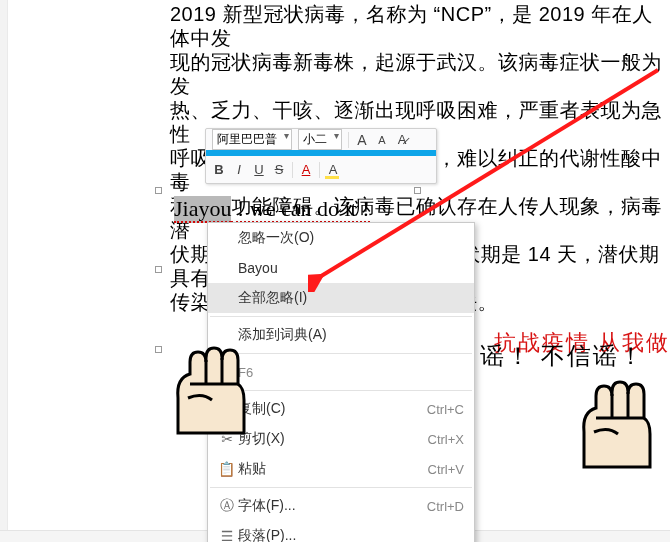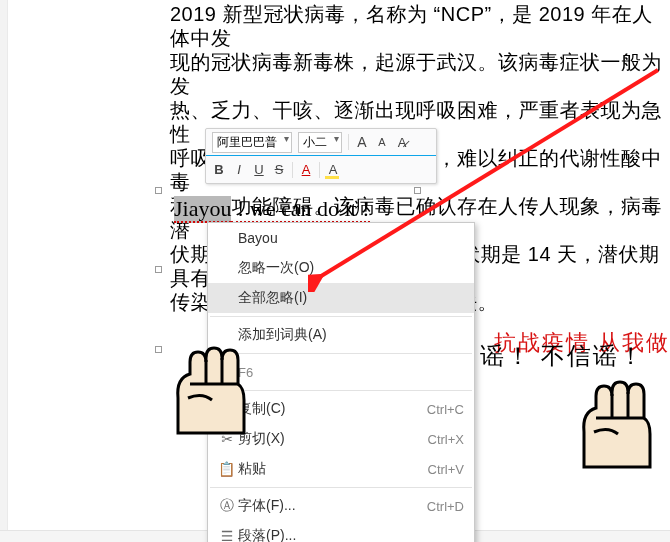--- a/index.html
+++ b/index.html
@@ -9,21 +9,21 @@
   
   .page-edge-left { position: absolute; left: 0; top: 0; width: 8px; height: 542px; background: #f3f3f3; border-right: 1px solid #eaeaea;}
   .page-edge-bottom { position:absolute; left:0; bottom:0; height:12px; width:670px; background:#f5f5f5; border-top:1px solid #e4e4e4;}
   .doc-area { position: absolute; left: 8px; top: 0; right: 0; bottom: 12px; background: #fff; }
 
   
   .para { position: absolute; left: 162px; top: 2px; right: 0; font-size: 20px; line-height: 24px; color: #000; letter-spacing: 0.5px; white-space: pre-wrap; }
 
   
   .minitb { position: absolute; left: 197px; top: 128px; width: 232px; height: 56px; background: #fafafb; border: 1px solid #d0d0d0; border-radius: 2px; box-shadow: 1px 1px 3px rgba(0,0,0,0.15); }
-  .minitb .row { display: flex; align-items: center; height: 27px; padding: 0 6px; gap: 6px; border-bottom: 1px solid #0ea5e9; }
+  .minitb .row { display: flex; align-items: center; height: 27px; padding: 0 6px; gap: 6px; border-bottom: 6px solid #0ea5e9; }
   .minitb .row:last-child { border-bottom: none; }
   .ff { font-size: 12px; border: 1px solid #c8c8c8; background:#fff; padding: 1px 14px 1px 4px; min-width: 62px; position:relative;}
   .ff::after{content:"▾"; position:absolute; right:2px; top:0; font-size:10px; color:#666;}
   .btn { font-size: 13px; color:#444; min-width:14px; text-align:center; cursor:default;}
   .btn.bold{font-weight:bold;}
   .btn.ital{font-style:italic;}
   .btn.uline{text-decoration:underline;}
   .btn.strike{text-decoration:line-through;}
   .btn.red{color:#d00000; text-decoration:underline;}
   .btn.hl{ position:relative; }
@@ -107,26 +107,26 @@
       </div>
     </div>
 
     <div class="squig">
       <span class="sel">Jiayou</span><span class="rest"> !  we  can  do  it !</span>
     </div>
 
     <div class="ctx" id="ctx">
         <div class="mi">
           <span class="ic"></span>
+          <span class="lb">忽略一次(O)</span>
+          <span class="sc"></span>
+        </div>
+        <div class="mi">
+          <span class="ic"></span>
           <span class="lb">Bayou</span>
-          <span class="sc"></span>
-        </div>
-        <div class="mi">
-          <span class="ic"></span>
-          <span class="lb">忽略一次(O)</span>
           <span class="sc"></span>
         </div>
         <div class="mi hover">
           <span class="ic"></span>
           <span class="lb">全部忽略(I)</span>
           <span class="sc"></span>
         </div>
         <div class="msep"></div>
         <div class="mi">
           <span class="ic"></span>

